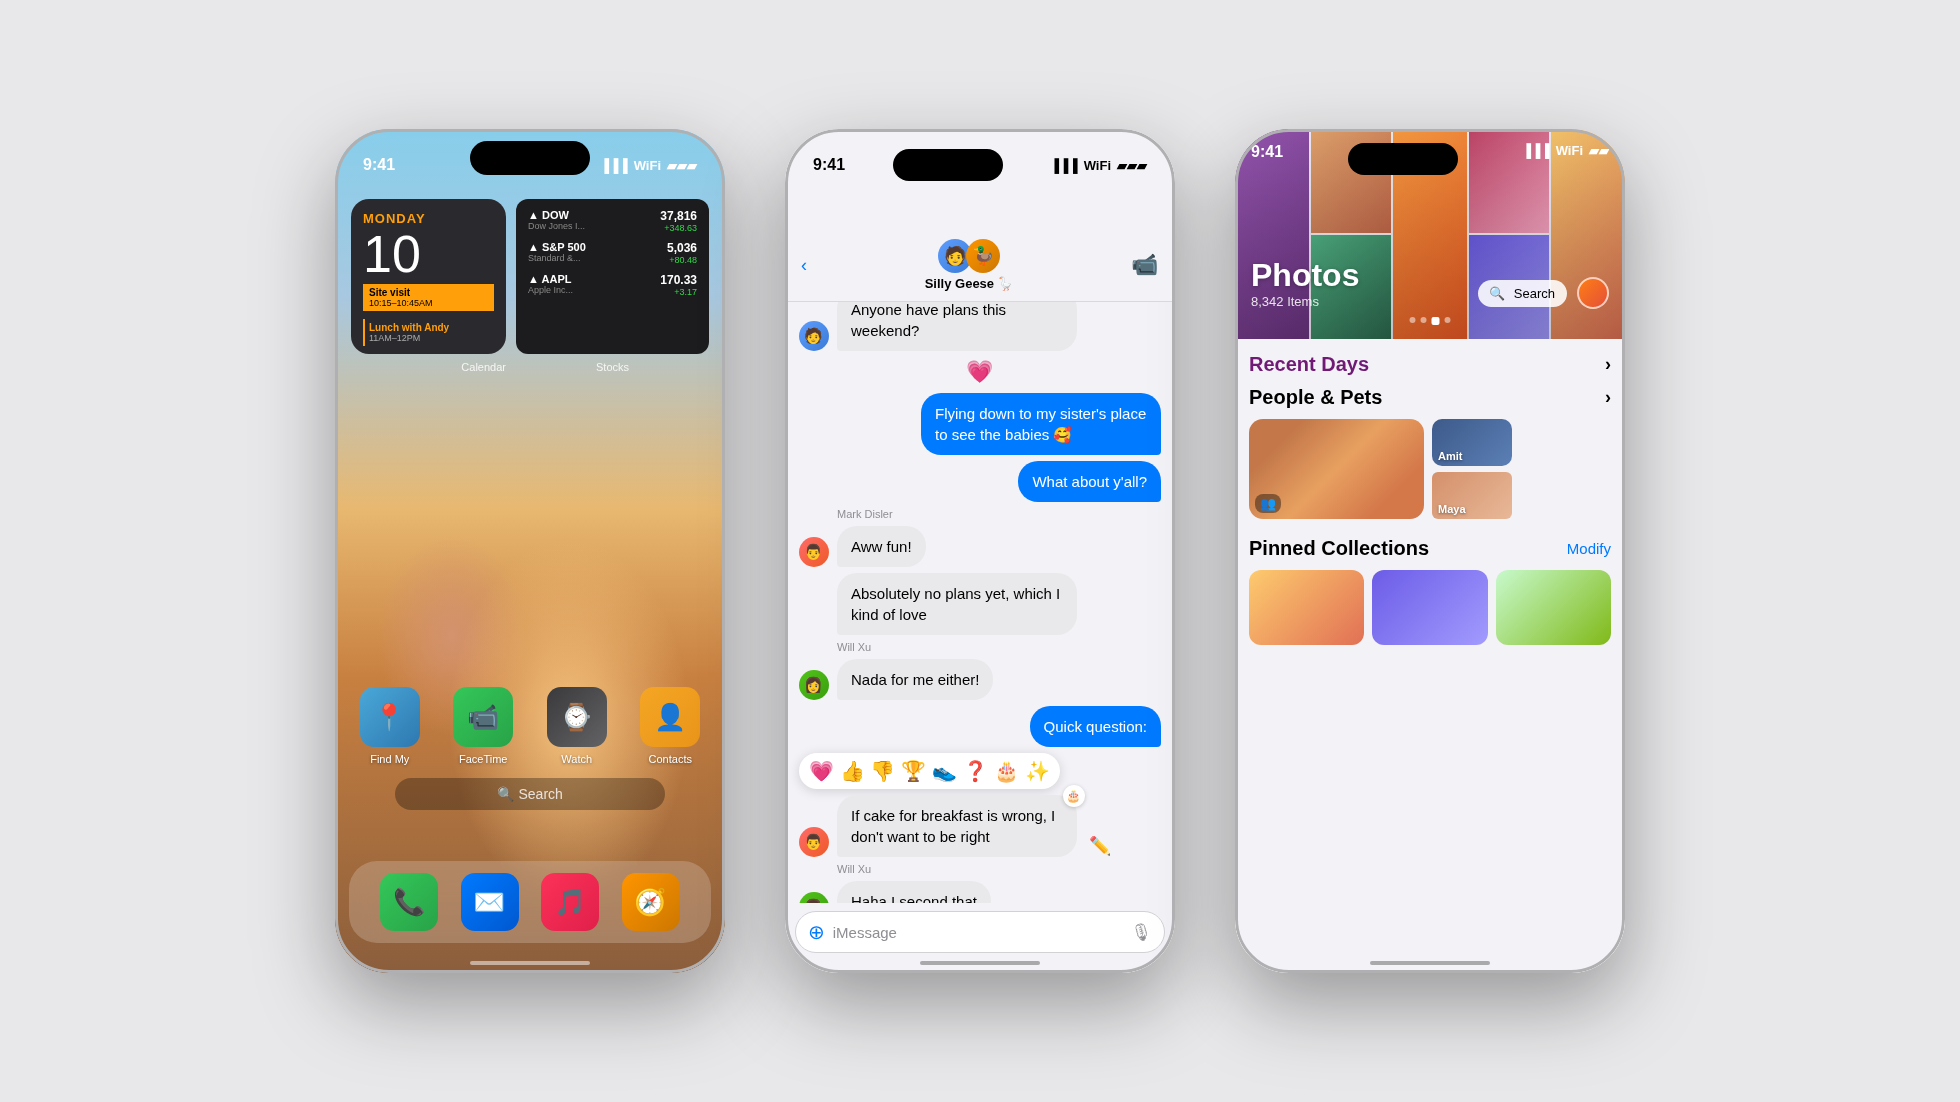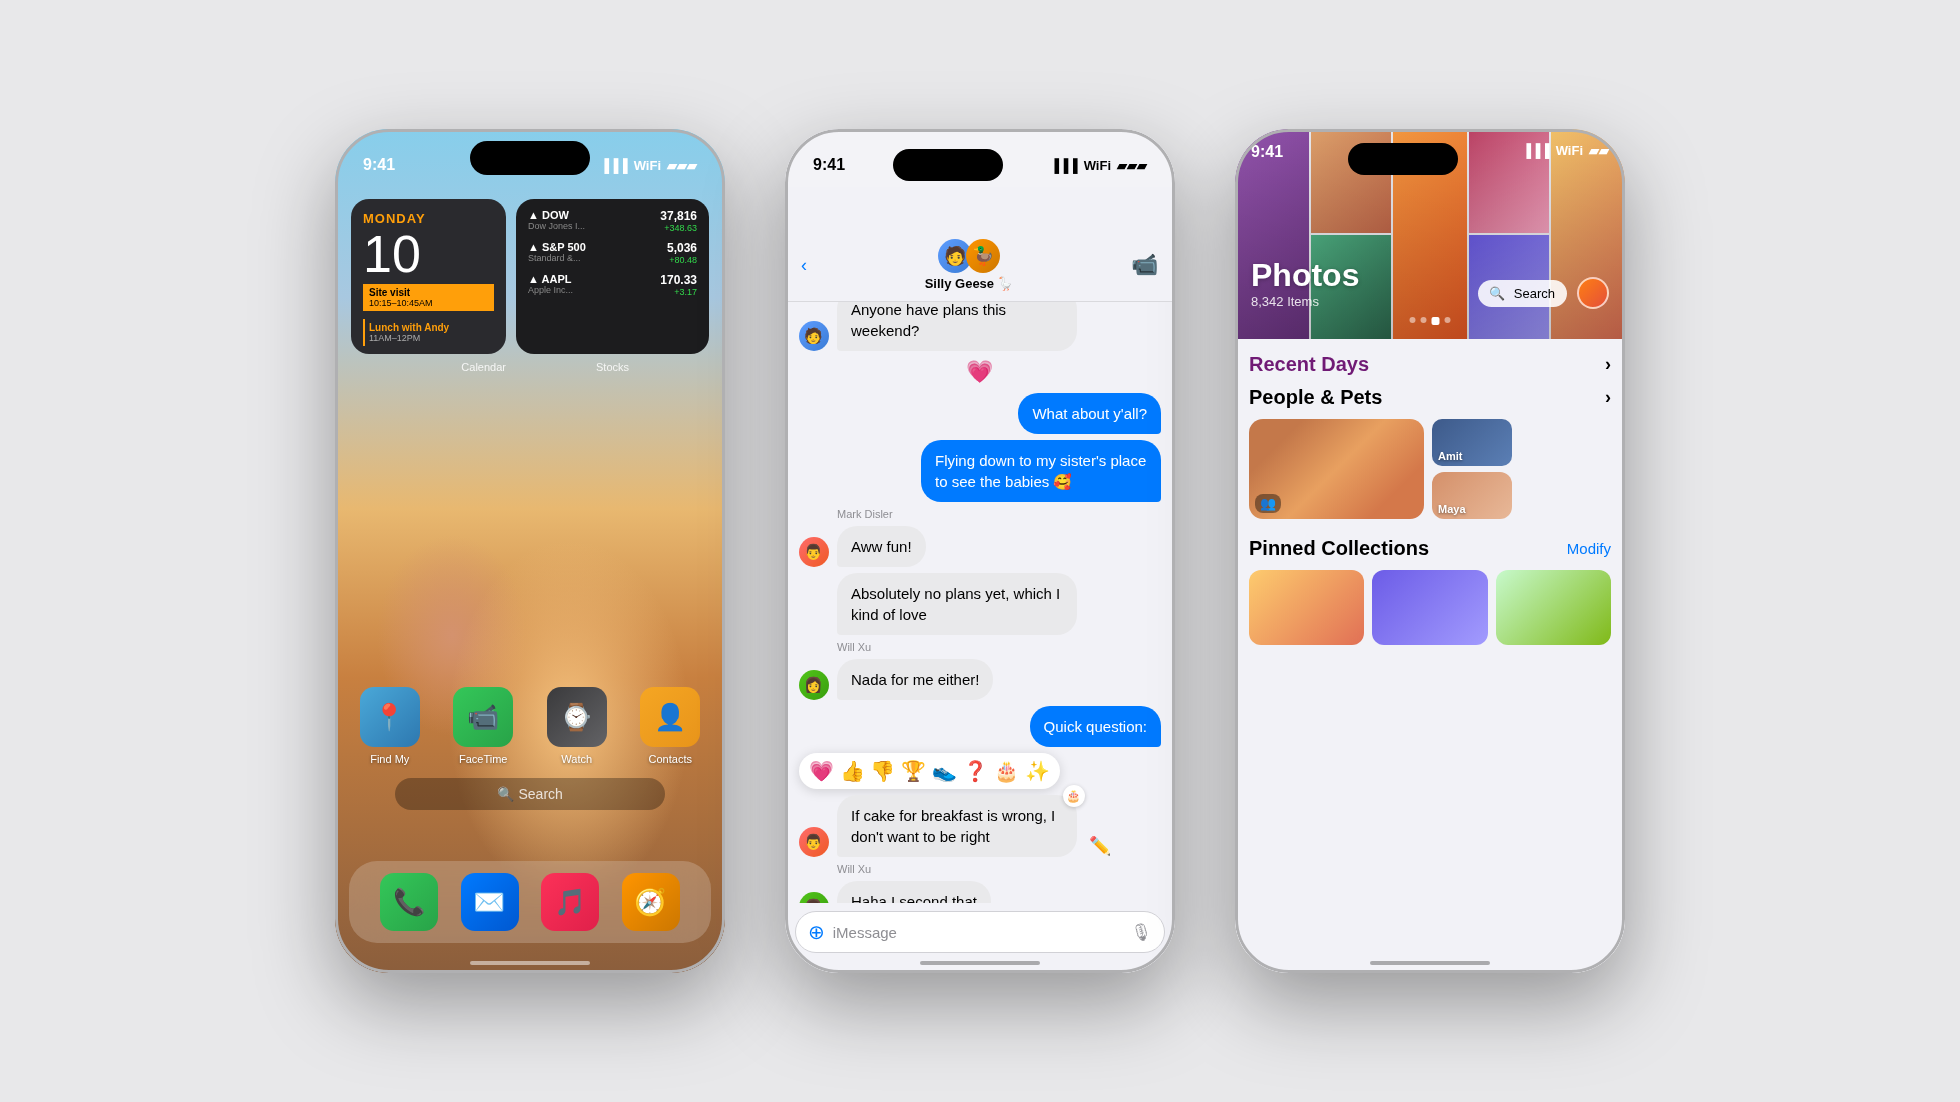--- a/index.html
+++ b/index.html
@@ -126,21 +126,21 @@
       font-size: 10px;
       font-weight: 600;
     }
     .widget-calendar .cal-event-time {
       color: #000;
       font-size: 9px;
     }
 
     .widget-stocks {
       background: #1c1c1e;
-      border-radius: 18px;
+      border-radius: 12px;
       padding: 10px 12px;
       flex: 1;
       height: 155px;
     }
     .stock-item {
       display: flex;
       justify-content: space-between;
       align-items: flex-start;
       margin-bottom: 8px;
     }
@@ -457,25 +457,25 @@
       <div style="position:absolute;top:148px;left:0;right:0;bottom:70px;overflow:hidden;padding:12px 14px;display:flex;flex-direction:column;gap:6px;">
 
         <div class="msg-row">
           <div style="width:30px;height:30px;border-radius:50%;background:linear-gradient(135deg,#5e9dff,#3a7bd5);display:flex;align-items:center;justify-content:center;font-size:15px;flex-shrink:0;">🧑</div>
           <div class="msg-bubble incoming">Anyone have plans this weekend?</div>
         </div>
 
         <div style="text-align:center;font-size:22px;margin:2px 0;">💗</div>
 
         <div class="msg-row me">
+          <div class="msg-bubble outgoing">Flying down to my sister's place to see the babies 🥰</div>
+        </div>
+
+        <div class="msg-row me">
           <div class="msg-bubble outgoing">What about y'all?</div>
-        </div>
-
-        <div class="msg-row me">
-          <div class="msg-bubble outgoing">Flying down to my sister's place to see the babies 🥰</div>
         </div>
 
         <div style="font-size:11px;color:#8e8e93;margin-left:38px;">Mark Disler</div>
 
         <div class="msg-row">
           <div style="width:30px;height:30px;border-radius:50%;background:linear-gradient(135deg,#ff6b6b,#ee5a24);display:flex;align-items:center;justify-content:center;font-size:15px;flex-shrink:0;">👨</div>
           <div class="msg-bubble incoming">Aww fun!</div>
         </div>
 
         <div class="msg-row">
@@ -608,21 +608,21 @@
           <div style="width:175px;height:100px;border-radius:14px;background:linear-gradient(135deg,#c4784a 20%,#e8a060 50%,#d4784a 80%);position:relative;">
             <div style="position:absolute;bottom:6px;left:6px;background:rgba(0,0,0,0.4);border-radius:8px;padding:2px 5px;font-size:13px;">👥</div>
           </div>
 
           <div style="display:flex;flex-direction:column;gap:6px;">
 
             <div style="width:80px;height:47px;border-radius:10px;background:linear-gradient(135deg,#3d5a8a 0%,#5b7fb5 100%);position:relative;">
               <span style="position:absolute;bottom:4px;left:6px;color:#fff;font-size:11px;font-weight:600;text-shadow:0 1px 3px rgba(0,0,0,0.5);">Amit</span>
             </div>
 
-            <div style="width:80px;height:47px;border-radius:12px;background:linear-gradient(135deg,#d4906a 0%,#e8b898 100%);position:relative;">
+            <div style="width:80px;height:47px;border-radius:6px;background:linear-gradient(135deg,#d4906a 0%,#e8b898 100%);position:relative;">
               <span style="position:absolute;bottom:4px;left:6px;color:#fff;font-size:11px;font-weight:600;text-shadow:0 1px 3px rgba(0,0,0,0.5);">Maya</span>
             </div>
           </div>
         </div>
 
         <div style="display:flex;align-items:center;justify-content:space-between;margin-bottom:10px;">
           <span style="font-size:20px;font-weight:700;color:#000;">Pinned Collections</span>
           <div style="display:flex;align-items:center;gap:6px;">
             <span style="color:#007aff;font-size:15px;">Modify</span>
           </div>

